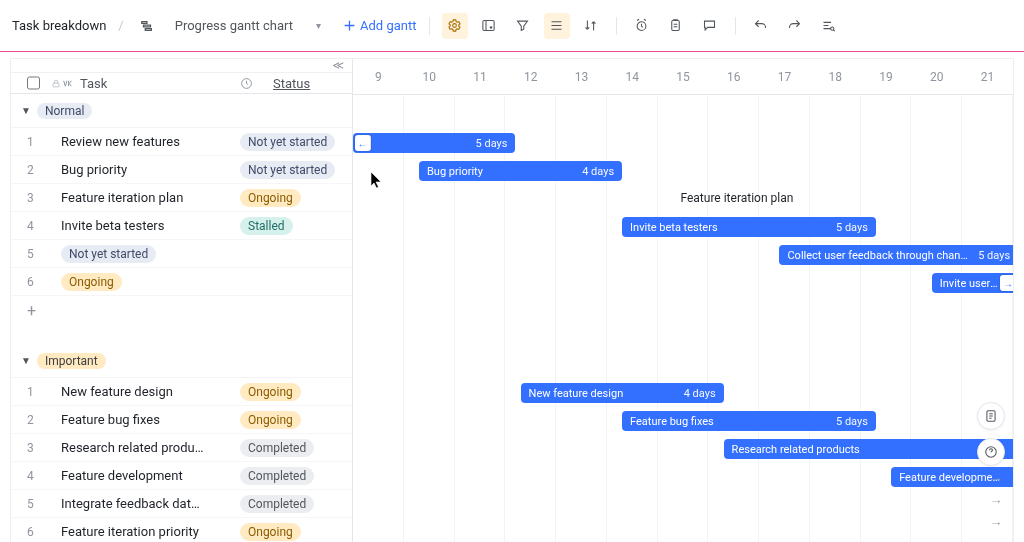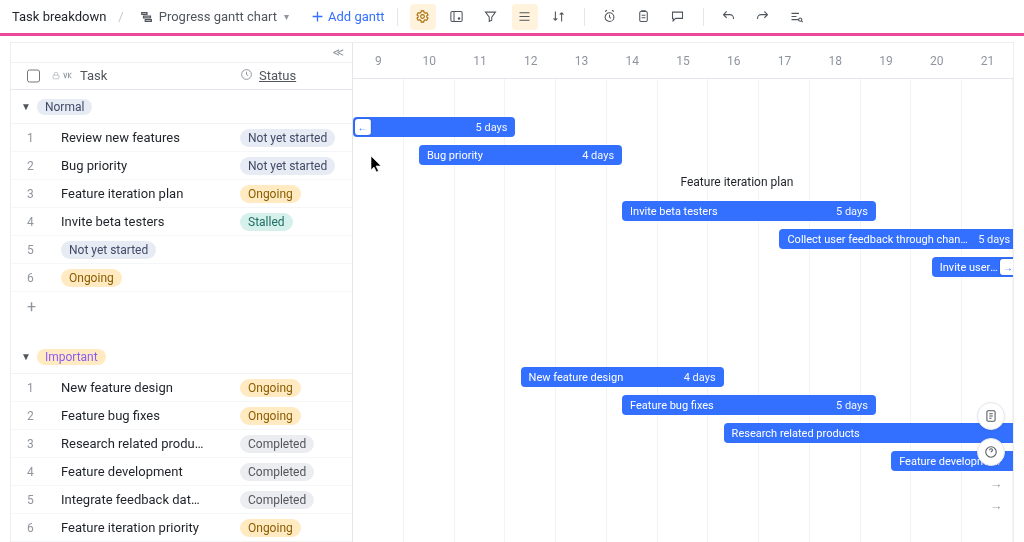--- a/index.html
+++ b/index.html
@@ -1,23 +1,23 @@
 <!DOCTYPE html>
 <html><head>
 <meta charset="utf-8">
 <style>
   * { box-sizing: border-box; }
   html, body { margin:0; padding:0; font-family: -apple-system, BlinkMacSystemFont, "Segoe UI", Roboto, sans-serif; font-size:13px; color:#1f2329; background:#fff; }
   .app { width:1024px; height:542px; display:flex; flex-direction:column; overflow:hidden; position:relative; }
 
   
-  .toolbar { height:36px; display:flex; align-items:center; padding:0 12px; gap:8px; border-bottom:3px solid #ec4899; }
+  .toolbar { height:52px; display:flex; align-items:center; padding:0 12px; gap:8px; border-bottom:1px solid #ec4899; }
   .bc-item { color:#1f2329; }
   .bc-sep { color:#c5c9d0; margin:0 4px; }
-  .view-btn { display:flex; align-items:center; gap:5px; color:#51565d; cursor:pointer; padding:2px 4px; }
+  .view-btn { display:flex; align-items:center; gap:21px; color:#51565d; cursor:pointer; padding:2px 4px; }
   .view-btn svg { flex:none; }
   .caret { color:#8f959e; font-size:10px; margin-left:2px; }
   .add-record { color:#3370ff; display:flex; align-items:center; gap:4px; cursor:pointer; margin-left:10px; }
   .divider { width:1px; height:18px; background:#e5e6eb; margin:0 4px; }
   .icon-btn { width:26px; height:26px; display:flex; align-items:center; justify-content:center; border-radius:4px; color:#51565d; cursor:pointer; }
   .icon-btn.active { background:#fff3dd; color:#a96b00; }
   .icon-btn.selected { background:#fff3dd; }
   .icon-btn svg { display:block; }
 
   
@@ -25,28 +25,28 @@
   .left { width:342px; flex:none; display:flex; flex-direction:column; border-right:1px solid #e5e6eb; overflow:hidden auto; }
   .right { flex:1; display:flex; flex-direction:column; overflow:hidden; position:relative; }
 
   
   .left-top { height:26px; display:flex; align-items:center; justify-content:flex-end; padding-right:8px; color:#8f959e; border-bottom:1px solid #f0f0f0; }
   .left-cols { height:36px; display:flex; align-items:center; border-bottom:1px solid #e5e6eb; color:#51565d; }
   .cell-check { width:50px; display:flex; align-items:center; justify-content:flex-start; gap:8px; padding-left:12px;}
   .cell-check input { width:14px; height:14px; }
   .lock-icon { color:#b5bac1; }
   .col-task { flex:1; display:flex; align-items:center; gap:6px; }
-  .col-status { width:112px; display:flex; align-items:flex-start; gap:6px;text-decoration:underline; }
+  .col-status { width:112px; display:flex; align-items:center; gap:20px;text-decoration:underline; }
 
   
   .group-hdr { display:flex; align-items:center; gap:6px; height:34px; padding-left:10px; border-bottom:1px solid #f2f3f5; }
   .disclosure { color:#51565d; font-size:10px; cursor:pointer; }
   .group-pill { padding:1px 8px; border-radius:10px; font-size:12px; }
   .pill-normal { background:#e7ebf4; color:#414a67; }
-  .pill-important { background:#ffeac2; color:#8b5cf6; }
+  .pill-important { background:#ffeac2; color:#404040; }
 
   .row { display:flex; align-items:center; height:28px; border-bottom:1px solid #f5f6f7; }
   .row .idx { width:50px; padding-left:16px; color:#8f959e; font-size:12px; }
   .row .task { flex:1; white-space:nowrap; overflow:hidden; text-overflow:ellipsis; }
   .row .status { width:112px; }
   .status-pill { display:inline-block; padding:2px 8px; border-radius:10px; font-size:12px; }
 
   .add-row { height:28px; display:flex; align-items:center; padding-left:16px; color:#8f959e; font-size:16px; cursor:pointer; }
   .group-gap { height:20px; }
 

